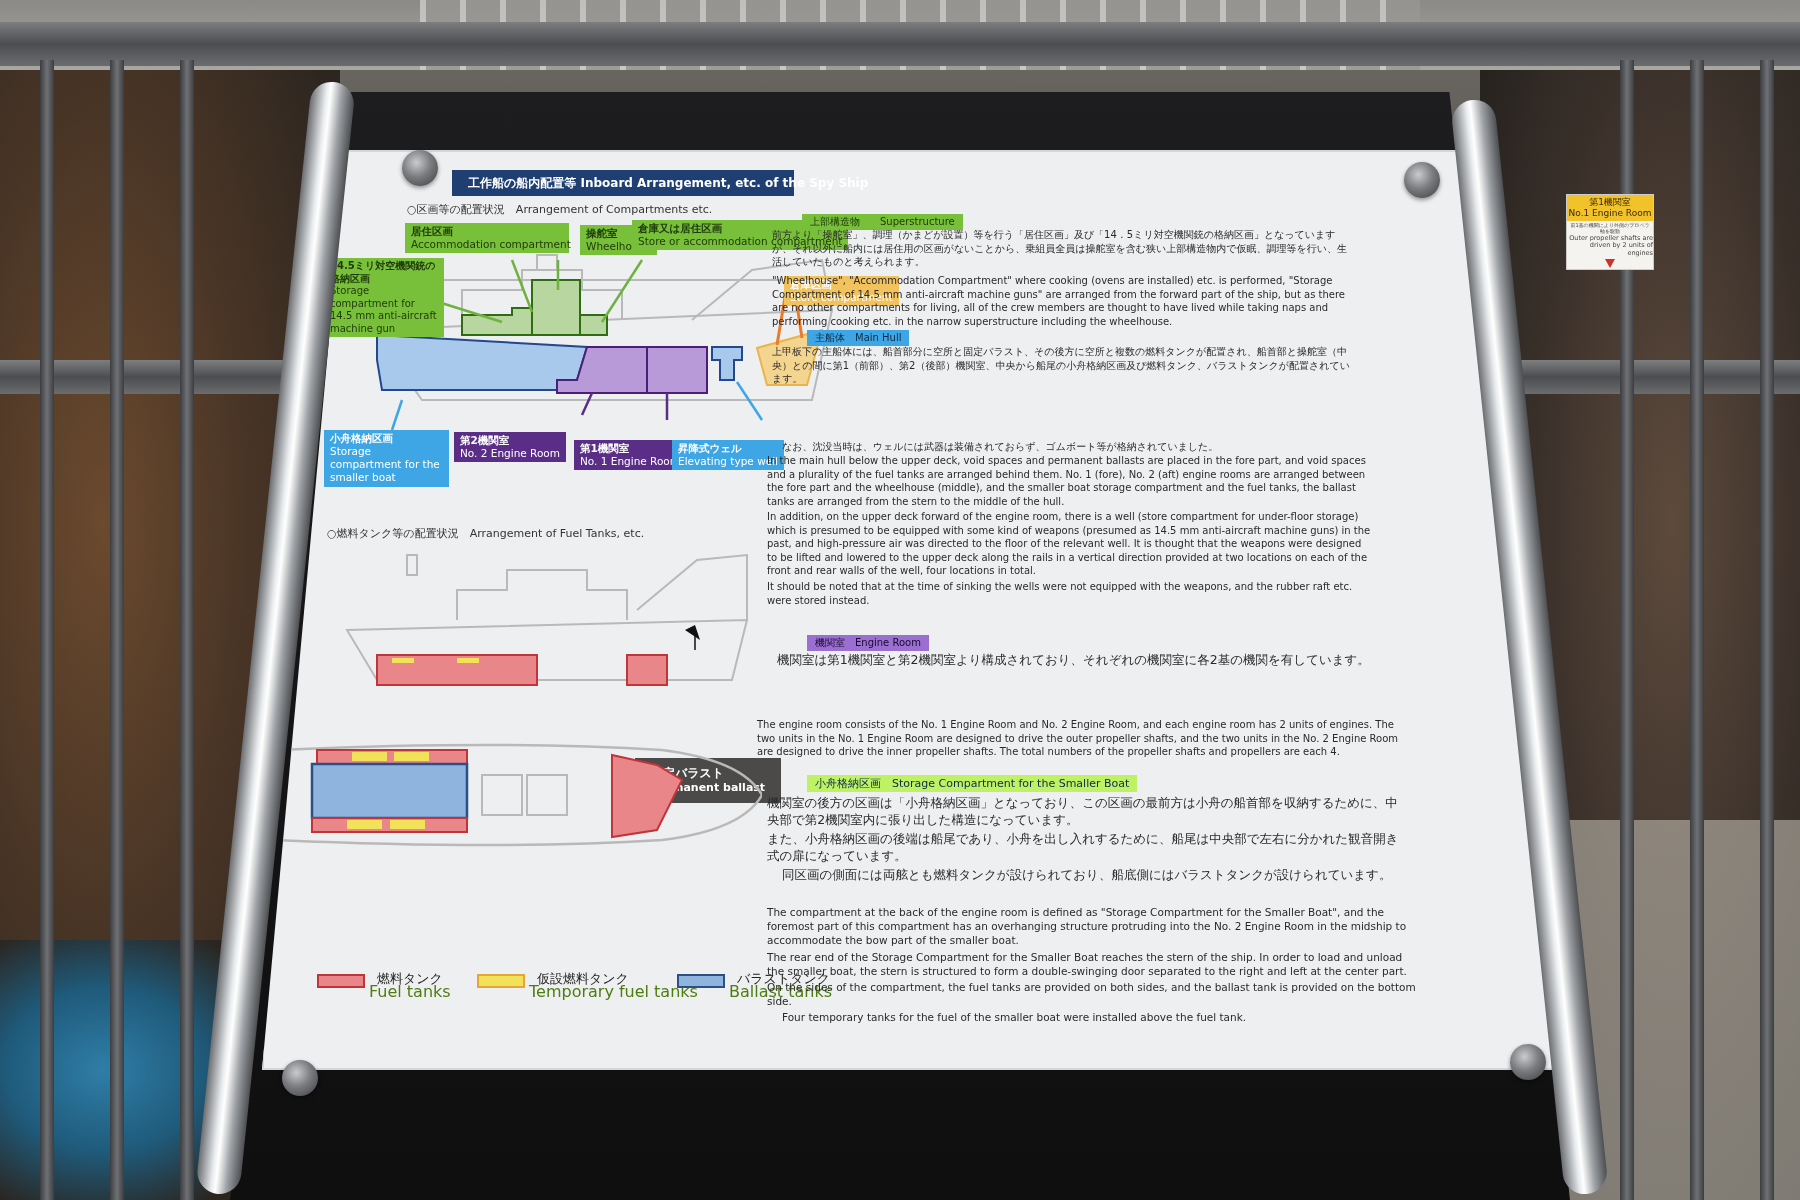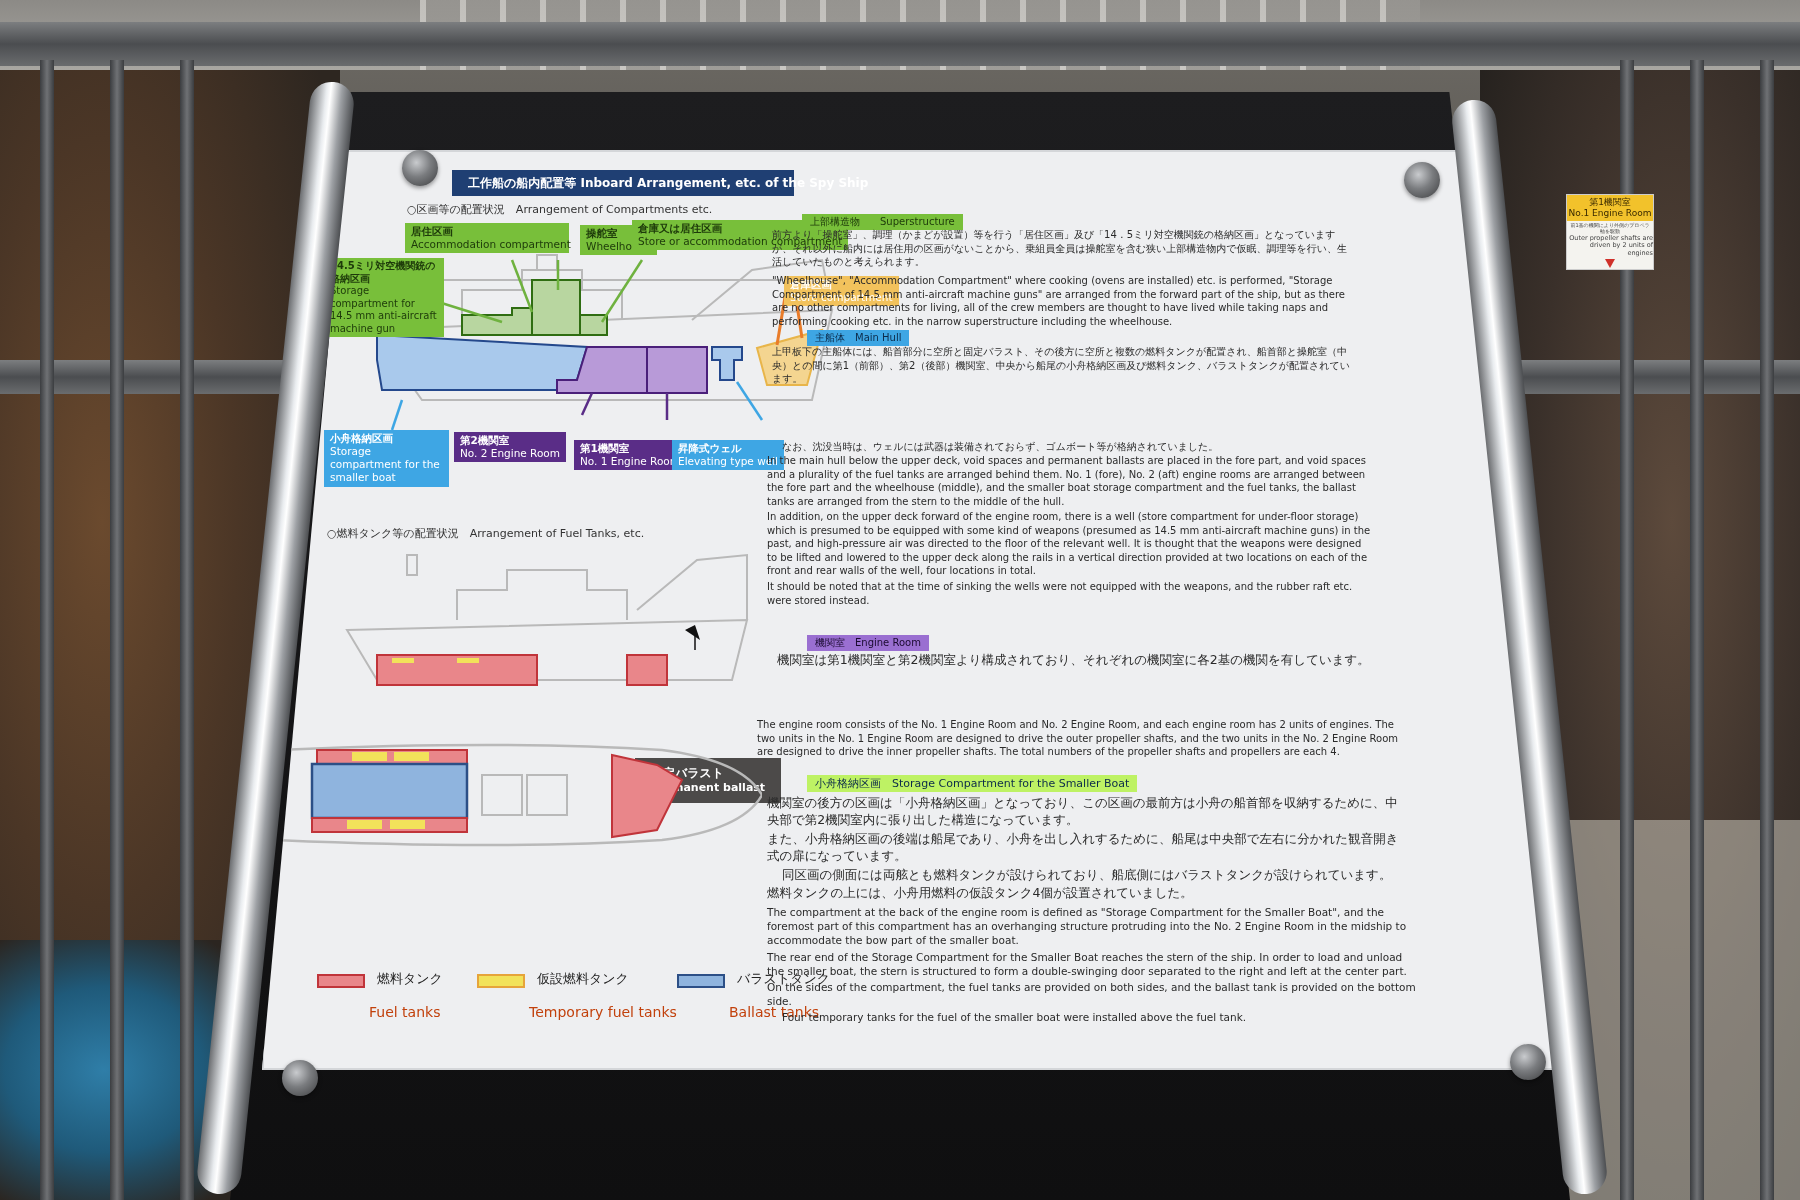--- a/index.html
+++ b/index.html
@@ -59,21 +59,21 @@
   .lbl-dark { background:#4c4a49; color:#fff; padding:8px 16px; }
 
   
   .ship { position:absolute; }
 
   
   .legend { position:absolute; left:55px; top:820px; width:500px; height:50px; }
   .legend-item { position:absolute; top:0; }
   .legend-swatch { position:absolute; left:0; top:4px; width:48px; height:14px; }
   .legend-jp { position:absolute; left:60px; top:0; font-size:13px; color:#222; white-space:nowrap; }
-  .legend-en { position:absolute; left:52px; top:34px; font-size:14px; color:#c2410c; white-space:nowrap; }
+  .legend-en { position:absolute; left:52px; top:12px; font-size:16px; color:#4d7c0f; white-space:nowrap; }
 
   
   .txt-head { position:absolute; font-size:10px; padding:1px 8px; white-space:nowrap; }
   .head-green { background:#78bf3a; color:#1d3a0a; }
   .head-blue { background:#3ea6e4; color:#0c2b4a; }
   .head-purple { background:#9a6fd1; color:#1a0a30; }
   .head-blue2 { background:#bef264; color:#0c2b4a; font-size:11px;text-align:center; }
   .para { position:absolute; color:#2a2a2a; line-height:1.35; }
   .para-sm { font-size:10px; }
   .para-md { font-size:12.5px; }
@@ -264,21 +264,20 @@
     <div class="para para-sm" style="left:505px;top:430px;width:605px">It should be noted that at the time of sinking the wells were not equipped with the weapons, and the rubber raft etc. were stored instead.</div>
 
     <div class="txt-head head-purple" style="left:545px;top:485px">機関室　Engine Room</div>
     <div class="para para-md" style="left:515px;top:502px;width:600px">機関室は第1機関室と第2機関室より構成されており、それぞれの機関室に各2基の機関を有しています。</div>
     <div class="para para-sm" style="left:495px;top:568px;width:645px">The engine room consists of the No. 1 Engine Room and No. 2 Engine Room, and each engine room has 2 units of engines. The two units in the No. 1 Engine Room are designed to drive the outer propeller shafts, and the two units in the No. 2 Engine Room are designed to drive the inner propeller shafts. The total numbers of the propeller shafts and propellers are each 4.</div>
 
     <div class="txt-head head-blue2" style="left:545px;top:625px">小舟格納区画　Storage Compartment for the Smaller Boat</div>
     <div class="para para-md" style="left:505px;top:645px;width:640px">機関室の後方の区画は「小舟格納区画」となっており、この区画の最前方は小舟の船首部を収納するために、中央部で第2機関室内に張り出した構造になっています。</div>
     <div class="para para-md" style="left:505px;top:681px;width:640px">また、小舟格納区画の後端は船尾であり、小舟を出し入れするために、船尾は中央部で左右に分かれた観音開き式の扉になっています。</div>
     <div class="para para-md" style="left:520px;top:717px;width:630px">同区画の側面には両舷とも燃料タンクが設けられており、船底側にはバラストタンクが設けられています。</div>
-    <div class="para para-md" style="left:505px;top:735px;width:640px">燃料タンクの上には、小舟用燃料の仮設タンク4個が設置されていました。</div>
     <div class="para para-en" style="left:505px;top:755px;width:640px">The compartment at the back of the engine room is defined as "Storage Compartment for the Smaller Boat", and the foremost part of this compartment has an overhanging structure protruding into the No. 2 Engine Room in the midship to accommodate the bow part of the smaller boat.</div>
     <div class="para para-en" style="left:505px;top:800px;width:650px">The rear end of the Storage Compartment for the Smaller Boat reaches the stern of the ship. In order to load and unload the smaller boat, the stern is structured to form a double-swinging door separated to the right and left at the center part.</div>
     <div class="para para-en" style="left:505px;top:830px;width:650px">On the sides of the compartment, the fuel tanks are provided on both sides, and the ballast tank is provided on the bottom side.</div>
     <div class="para para-en" style="left:520px;top:860px;width:640px">Four temporary tanks for the fuel of the smaller boat were installed above the fuel tank.</div>
   </div>
 </div>
 
 <div class="screw" style="left:402px;top:150px"></div>
 <div class="screw" style="left:1404px;top:162px"></div>
 <div class="screw" style="left:282px;top:1060px"></div>

